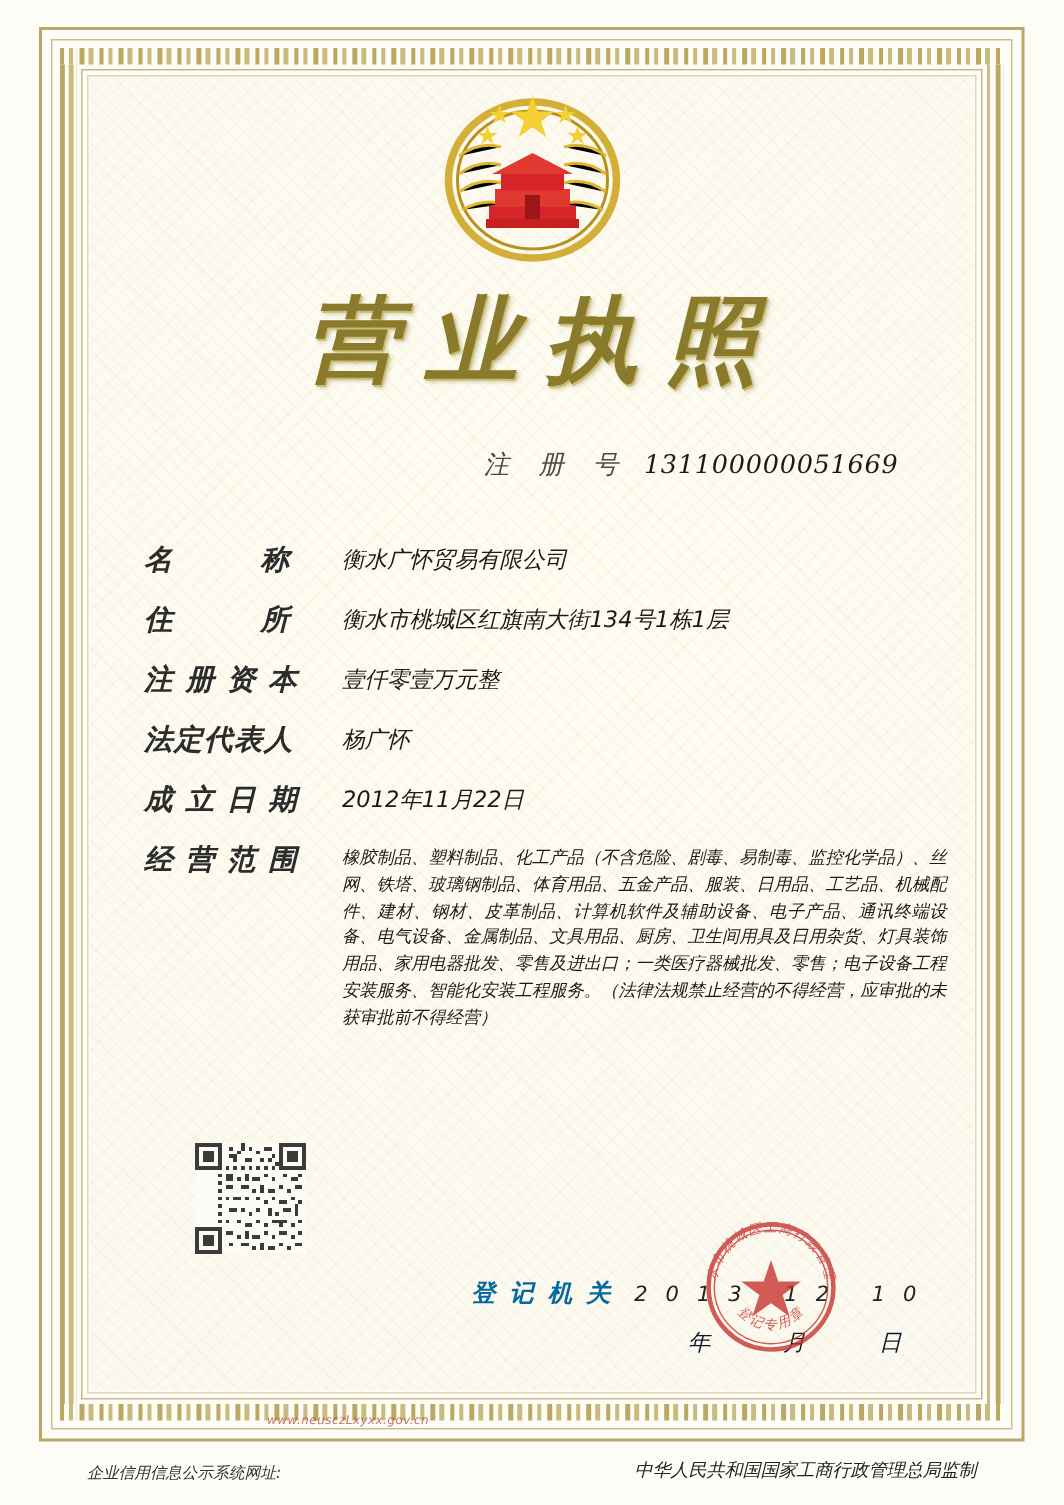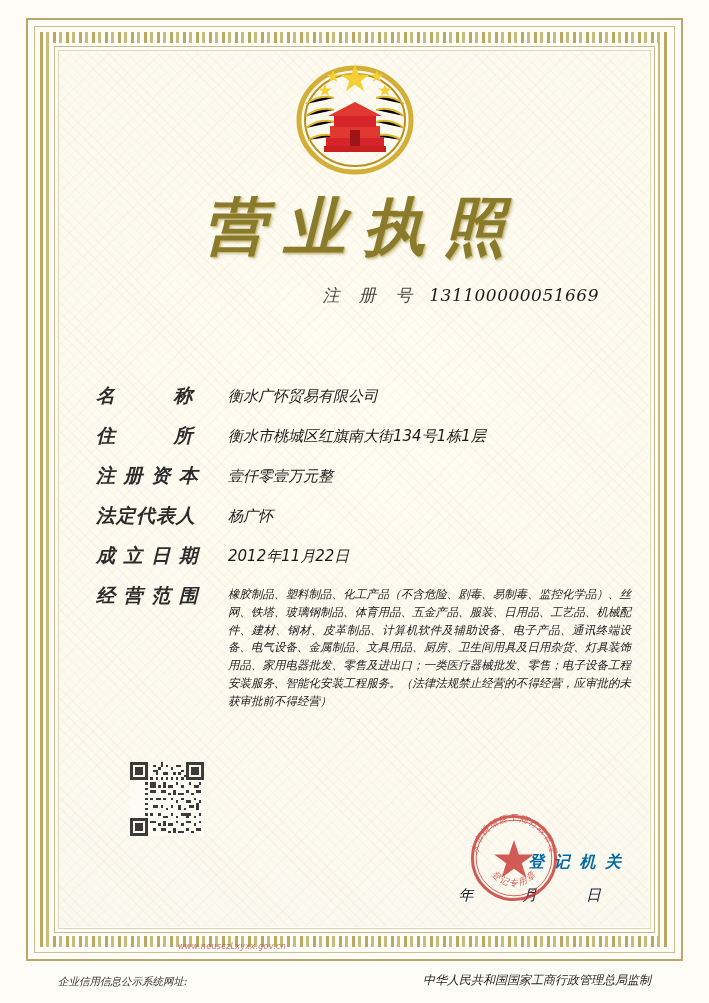--- a/index.html
+++ b/index.html
@@ -88,21 +88,21 @@
     letter-spacing: 18px;
     color: #8a7a2c;
     text-shadow: 1px 1px 0 #cdbd74, 2px 2px 3px rgba(120,105,40,.35);
     line-height: 1;
     padding-left: 18px;
   }
 
   .regno-row {
     position: absolute;
     right: 110px;
-    top: 284px;
+    top: 298px;
     display: flex;
     align-items: baseline;
     gap: 10px;
   }
   .regno-label {
     font-family: "DejaVu Serif", serif;
     font-size: 17px;
     letter-spacing: 7px;
     color: #4a4a4a;
   }
@@ -112,21 +112,20 @@
     color: #1b1b1b;
     letter-spacing: .5px;
   }
 
   
   .fields {
     position: absolute;
     left: 96px;
     right: 78px;
     top: 360px;
-    margin-top: 23px;
   }
   .field {
     display: flex;
     align-items: flex-start;
     margin-bottom: 14px;
   }
   .flabel {
     width: 132px;
     flex: 0 0 132px;
     font-family: "DejaVu Serif", serif;
@@ -352,20 +351,21 @@
         <path d="M8 20h1v1H8zM11 20h1v1h-1zM13 21h2v1h-2zM16 20h1v1h-1zM18 21h1v1h-1zM20 20h2v1h-2zM23 20h1v1h-1zM25 21h1v1h-1zM27 20h1v1h-1z"></path>
         <path d="M8 23h2v1H8zM11 24h1v1h-1zM13 23h1v2h-1zM15 24h2v1h-2zM18 23h1v1h-1zM20 24h1v1h-1zM22 23h2v1h-2zM25 24h1v1h-1zM27 23h1v1h-1z"></path>
         <path d="M9 26h1v1H9zM12 26h2v1h-2zM15 27h1v1h-1zM17 26h1v2h-1zM19 27h2v1h-2zM22 26h1v1h-1zM24 27h1v1h-1zM26 26h2v1h-2z"></path>
         <path d="M8 11h1v1H8zM21 5h1v1h-1zM22 20h1v2h-1zM26 16h1v2h-1z"></path>
       </g>
     </svg>
   </div>
 
   <div class="registry">
     <span class="registry-label">登 记 机 关</span>
+    <span class="registry-date">2013    12    10</span>
   </div>
   <div class="ymd">年  月  日</div>
 
   <div class="seal">
     <svg viewBox="0 0 110 110" width="104" height="104" aria-hidden="true">
       <defs>
         <path id="sealArcTop" d="M 16,55 A 39,39 0 0 1 94,55"></path>
         <path id="sealArcBot" d="M 26,62 A 30,30 0 0 0 84,62"></path>
       </defs>
       <circle cx="55" cy="55" r="44" fill="none" stroke="#c5302c" stroke-width="3.2"></circle>

